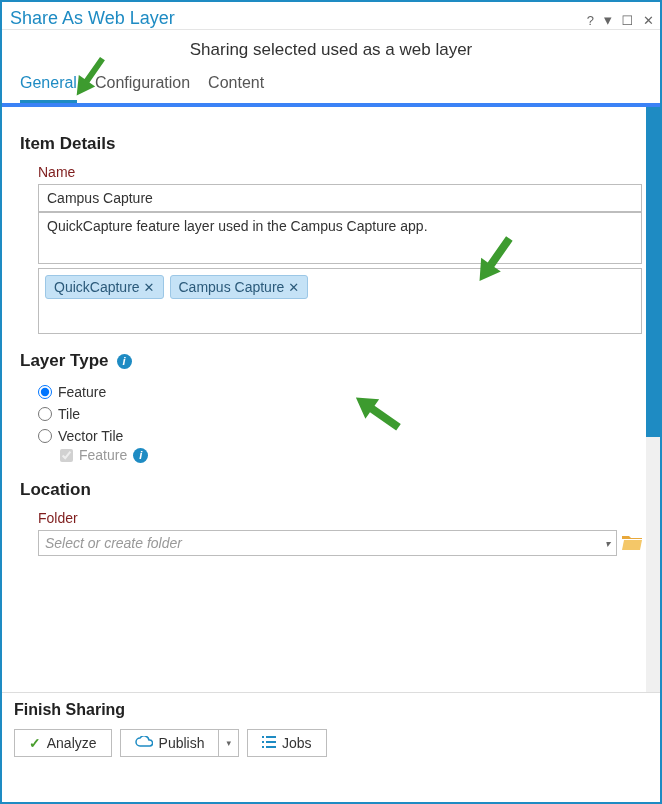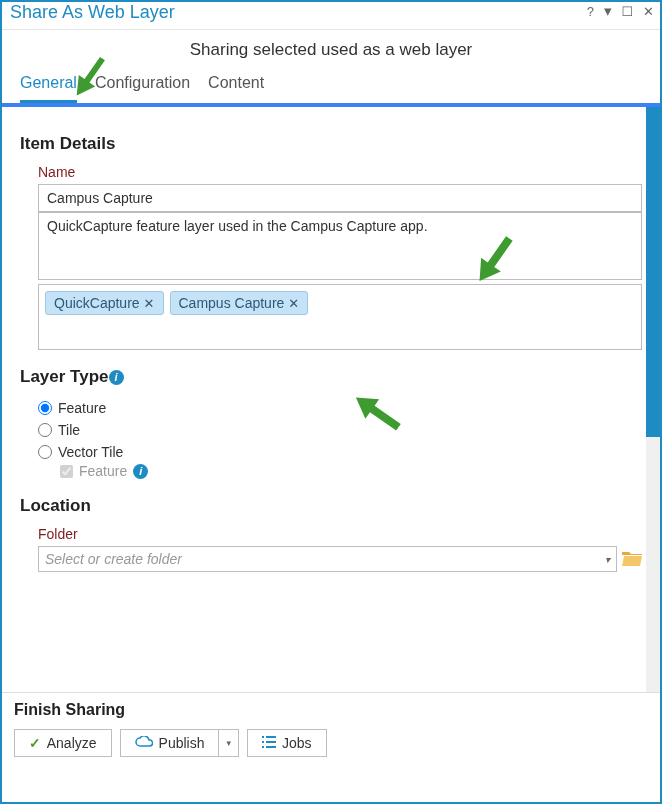--- a/index.html
+++ b/index.html
@@ -1,37 +1,37 @@
 <!DOCTYPE html>
 <html><head>
   <meta charset="utf-8">
   <style>
     * { box-sizing: border-box; margin: 0; padding: 0; font-family: "Segoe UI", Arial, sans-serif; }
     body { background: #fff; width: 662px; height: 804px; border: 2px solid #1e8bc3; overflow: hidden; }
-    .titlebar { display: flex; align-items: flex-start; justify-content: space-between; height: 28px; padding: 0 6px 0 8px; border-bottom: 1px solid #e5e5e5; }
+    .titlebar { display: flex; align-items: flex-end; justify-content: space-between; height: 28px; padding: 0 6px 0 8px; border-bottom: 1px solid #e5e5e5; }
     .title { color: #1e8bc3; font-size: 18px; font-weight: 400; }
     .titlebar-icons { display: flex; gap: 10px; align-items: center; color: #666; font-size: 13px; }
     .titlebar-icons span { cursor: pointer; }
     .subtitle { text-align: center; font-size: 17px; color: #323232; padding: 10px 0 8px; }
     .tabs { display: flex; gap: 18px; padding: 0 18px; border-bottom: 4px solid #3b82f6; }
     .tab { font-size: 16px; color: #555; padding: 6px 0 8px; cursor: pointer; border-bottom: 3px solid transparent; }
     .tab.active { color: #1e8bc3; border-bottom-color: #1e8bc3; }
     .scroll-wrap { position: relative; height: 585px; }
     .content { padding: 10px 18px 0 18px; height: 100%; overflow: hidden; }
     .scrollbar-track { position: absolute; right: 0; top: 0; width: 14px; height: 100%; background: #f0f0f0; }
     .scrollbar-thumb { position: absolute; right: 0; top: 0; width: 14px; height: 330px; background: #1e8bc3; }
     .section-h { font-size: 17px; font-weight: 600; color: #222; margin: 17px 0 10px; }
     .field-group { padding-left: 18px; }
     .field-label { font-size: 14px; color: #7f1d1d; margin-bottom: 4px; margin-top: 8px; }
     .text-input { width: 100%; border: 1px solid #bdbdbd; padding: 5px 8px; font-size: 14px; color: #333; outline: none; }
-    .textarea { width: 100%; height: 68px; border: 1px solid #bdbdbd; padding: 5px 8px; font-size: 14px; color: #333; resize: none; outline: none; }
+    .textarea { width: 100%; height: 52px; border: 1px solid #bdbdbd; padding: 5px 8px; font-size: 14px; color: #333; resize: none; outline: none; }
     .tags-box { width: 100%; min-height: 66px; border: 1px solid #bdbdbd; padding: 6px; display: flex; flex-wrap: wrap; gap: 6px; align-content: flex-start; }
     .tag-chip { display: inline-flex; align-items: center; gap: 4px; background: #c5e2f6; border: 1px solid #9cc7e6; border-radius: 3px; padding: 3px 8px; font-size: 14px; color: #2b5a7a; }
     .tag-x { color: #2b5a7a; cursor: pointer; font-size: 13px; }
-    .layer-type-row { display: flex; align-items: center; gap: 0; }
+    .layer-type-row { display: flex; align-items: center; gap: 8px; }
     .info-icon { display: inline-flex; width: 15px; height: 15px; background: #1e8bc3; color: #fff; border-radius: 50%; align-items: center; justify-content: center; font-size: 11px; font-weight: 700; font-style: italic; }
     .radio-group { padding-left: 18px; margin-top: 4px; }
     .radio-row { display: flex; align-items: center; gap: 6px; padding: 3px 0; font-size: 14px; color: #333; }
     .radio-row input[type=radio] { width: 14px; height: 14px; }
     .indent-check { padding-left: 22px; display: flex; align-items: center; gap: 6px; font-size: 14px; color: #999; }
     .indent-check input[type=checkbox] { width: 13px; height: 13px; }
     .folder-row { display: flex; align-items: center; gap: 5px; padding-left: 18px; }
     .folder-select { flex: 1; border: 1px solid #bdbdbd; padding: 4px 6px; font-size: 14px; color: #999; font-style: italic; display: flex; justify-content: space-between; align-items: center; }
     .folder-caret { color: #666; font-size: 10px; }
     .folder-icon { color: #e8a83a; font-size: 20px; }

